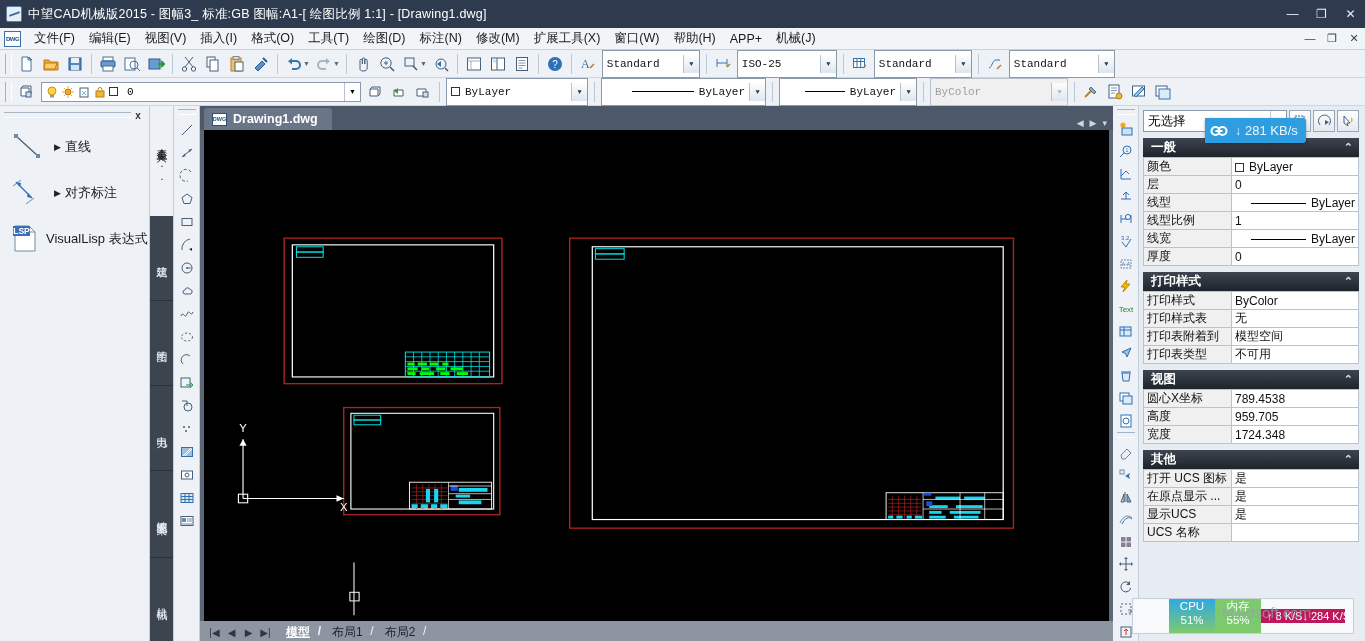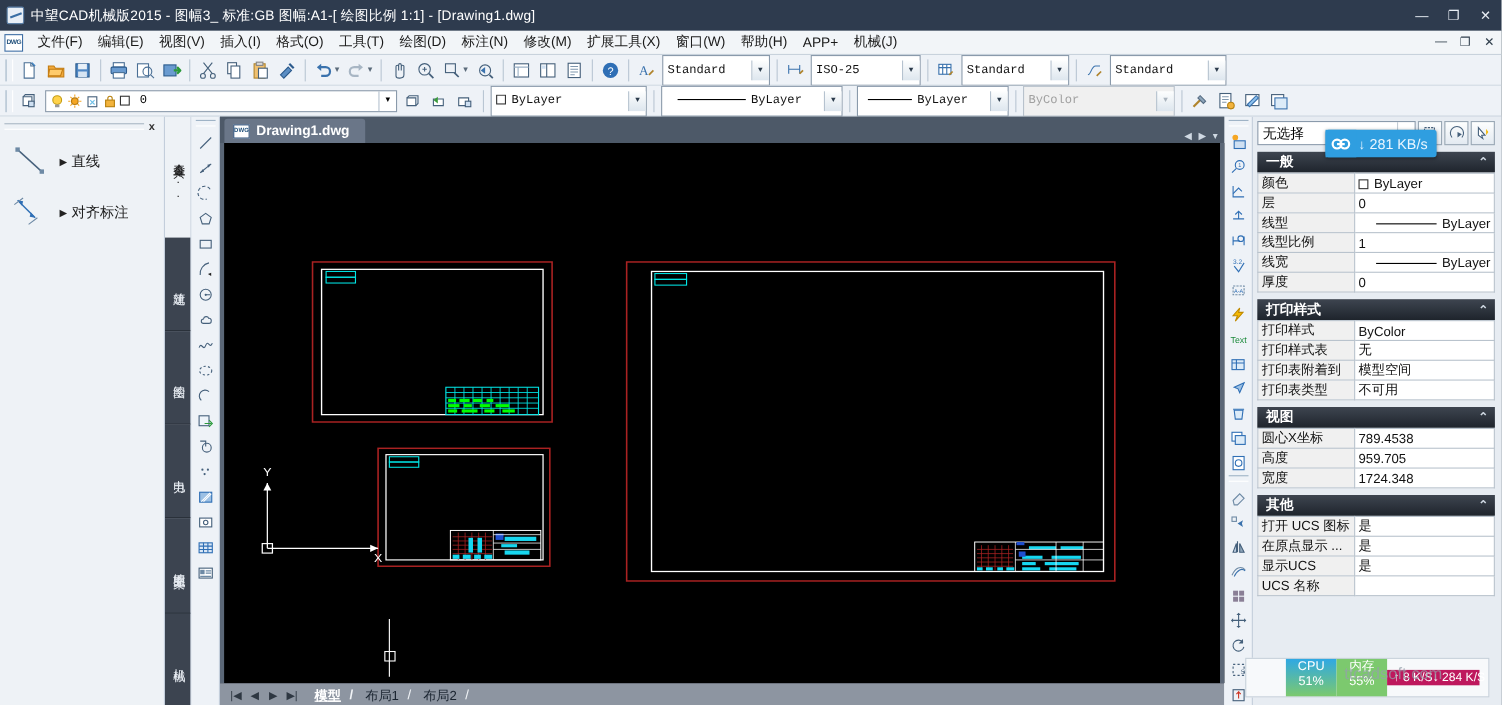--- a/index.html
+++ b/index.html
@@ -64,21 +64,21 @@
   .tb-btn {
     width: 24px; height: 24px; flex: 0 0 auto; display: flex;
     align-items: center; justify-content: center; border: 1px solid transparent; border-radius: 2px;
   }
   .tb-btn svg { display: block; }
   .tiny-arrow { font-size: 7px; color: #5b6b7b; margin-left: -3px; margin-right: 2px; }
 
   .combo {
     height: 28px; border: 1px solid #8a9aab; background: #fff;
     display: flex; align-items: center; margin: 0 2px; flex: 0 0 auto;
-    font-family: "Liberation Mono", monospace; font-size: 11px; color: #111; gap: 16px;
+    font-family: "Liberation Mono", monospace; font-size: 11px; color: #111;
   }
   .combo .cval { padding: 0 4px; flex: 1 1 auto; overflow: hidden; white-space: nowrap; }
   .combo .cbtn {
     width: 16px; height: 18px; border-left: 1px solid #b5c2cf; background: linear-gradient(#fdfefe,#dde6ee);
     display: flex; align-items: center; justify-content: center; font-size: 7px; color: #2b3b4b; flex: 0 0 auto;
   }
   .combo.disabled { background: #f0f0f0; color: #a0a0a0; border-color: #b8c2cc; }
   .combo.disabled .cbtn { color: #aab4be; }
   .linesample { display:inline-block; width:62px; height:1px; background:#000; margin:0 5px 0 2px; vertical-align: middle;}
   .sq { display:inline-block; width:9px;height:9px;border:1px solid #333;background:#fff;margin-right:5px;vertical-align:-1px;}
@@ -151,21 +151,21 @@
   }
   .prop-select .cbtn2 { margin-left:auto; width:16px; height:20px; border-left:1px solid #c3ccd5; display:flex; align-items:center; justify-content:center; font-size:7px; }
   .psq { width: 22px; height: 22px; border: 1px solid #9aa8b5; background: linear-gradient(#fdfefe,#e3eaf1); display:flex; align-items:center;justify-content:center; }
 
   .grp-head {
     height: 19px; background: linear-gradient(#3e4550, #1e242c);
     color: #ffffff; font-weight: bold; font-size: 12.5px;
     display: flex; align-items: center; padding: 0 6px 0 8px; margin-top: 6px;
   }
   .grp-head .chev { margin-left: auto; font-size: 11px; color: #cfd8e2; }
-  table.proptable { width: 100%; border-collapse: collapse; background: #fff; }
+  table.proptable { width: 100%; border-collapse: collapse; background: #fff; border-radius: 31px; }
   table.proptable td {
     border: 1px solid #b9c3cd; height: 16.6px; font-size: 12px; padding: 0 3px; color: #111;
     white-space: nowrap; overflow: hidden;
   }
   table.proptable td.k { width: 88px; background: #f0f0f0; }
   table.proptable td.v { background: #ffffff; }
 
   
   .dlbadge {
     position: absolute; left: 1205px; top: 118px; height: 25px;
@@ -549,20 +549,29 @@
         <svg width="40" height="34" viewBox="0 0 40 34">
             <path d="M6 6l16 16" stroke="#2f6fb5" stroke-width="1.3" fill="none"></path>
             <path d="M6 6l5 1-1 4z" fill="#2f6fb5"></path>
             <path d="M22 22l-5-1 1-4z" fill="#2f6fb5"></path>
             <path d="M3 10l8-6M16 28l8-6" stroke="#6e8aa5" fill="none"></path>
           </svg>
         <span class="pal-arrow">▶</span>
         <span class="pal-label">对齐标注</span>
       </div>
 
+      <div class="pal-entry">
+        <svg width="32" height="32" viewBox="0 0 32 32">
+            <path d="M5 3h14l6 6v19H5z" fill="#fff" stroke="#6e8aa5"></path>
+            <path d="M19 3v6h6" fill="none" stroke="#6e8aa5"></path>
+            <rect x="3" y="3" width="17" height="10" fill="#3a6fb5"></rect>
+            <text x="11.5" y="11" font-size="8.5" fill="#fff" text-anchor="middle" font-family="Liberation Sans" font-weight="bold">LSP</text>
+          </svg>
+        <span class="pal-label">VisualLisp 表达式</span>
+      </div>
     </div>
 
     <div class="vtabs">
       <div class="vtab active" style="height:110px">命令工具...</div>
       <div class="vtab dark">建筑</div>
       <div class="vtab dark">绘图</div>
       <div class="vtab dark">电力</div>
       <div class="vtab dark">填充图案</div>
       <div class="vtab dark">机械</div>
     </div>

